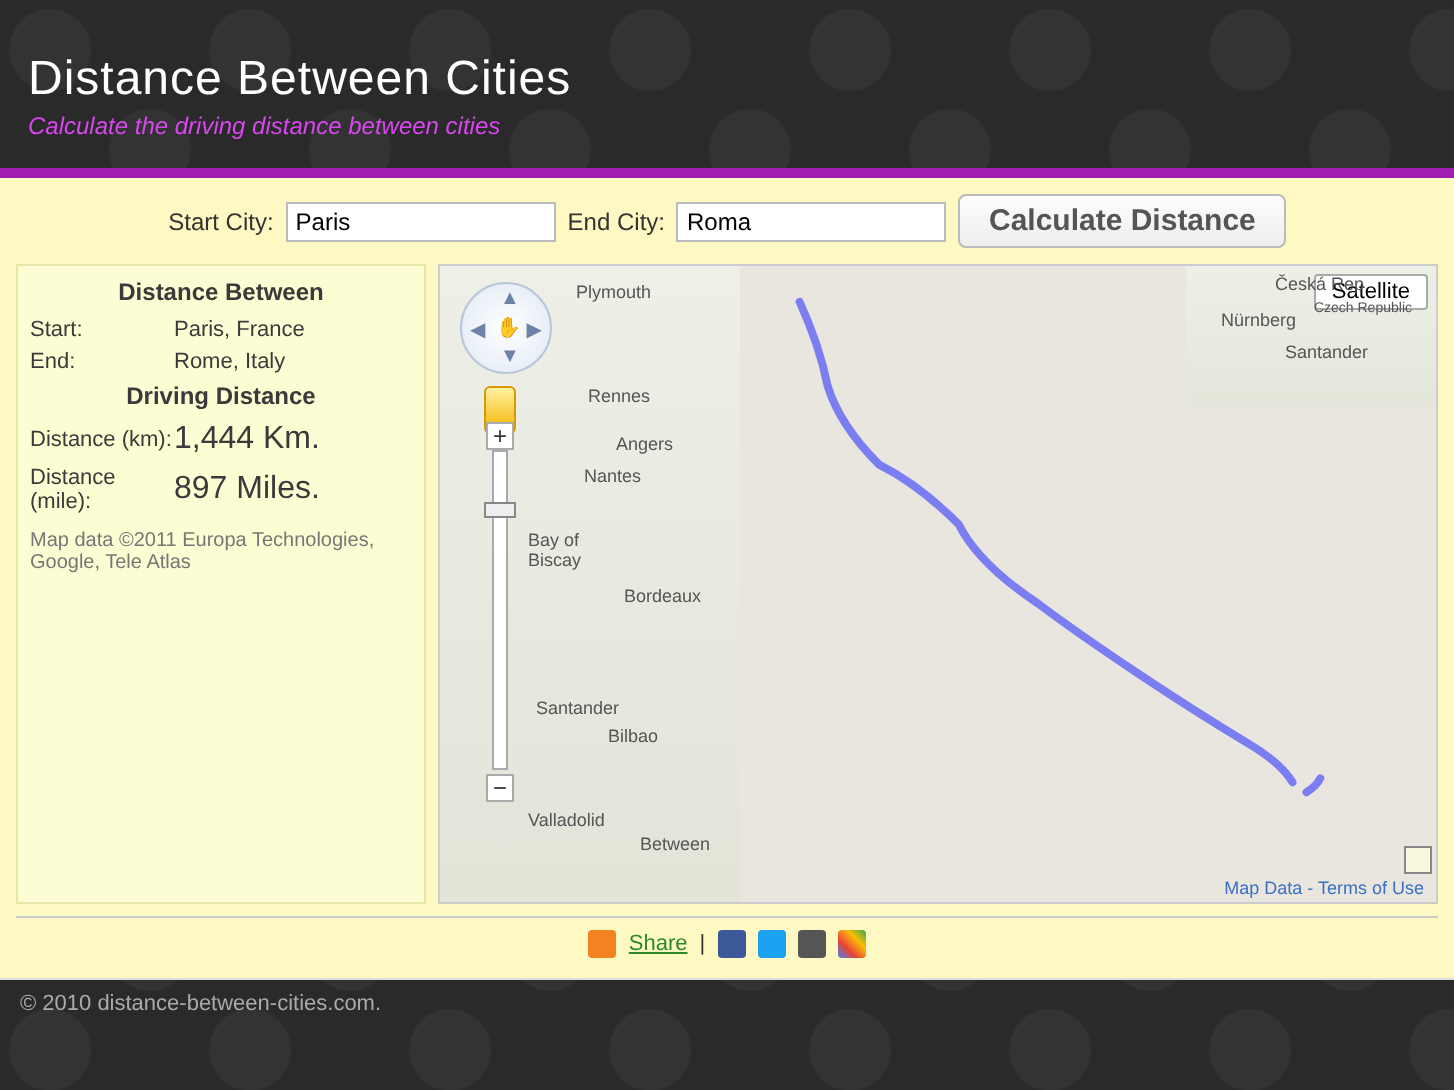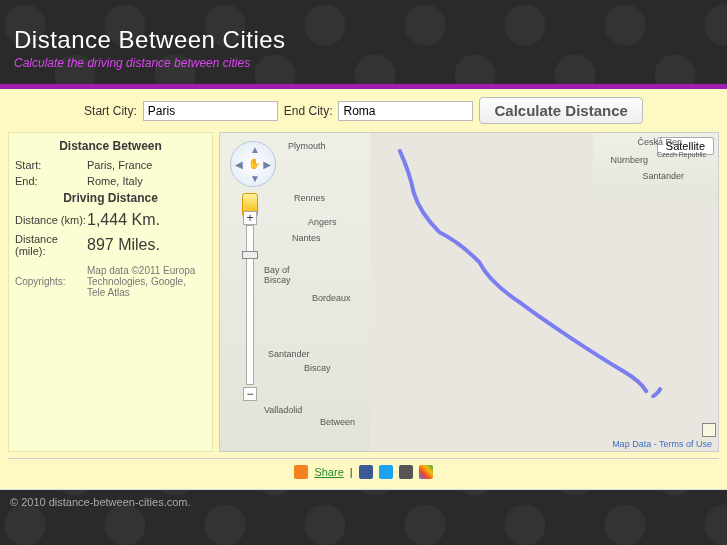--- a/index.html
+++ b/index.html
@@ -182,21 +182,20 @@
       <h3>Driving Distance</h3>
       <div class="info-row">
         <span class="lab">Distance (km):</span>
         <span class="val big">1,444 Km.</span>
       </div>
       <div class="info-row">
         <span class="lab">Distance (mile):</span>
         <span class="val big">897 Miles.</span>
       </div>
       <div class="info-row" style="margin-top:6px">
-        <span class="lab copy">Copyrights:</span>
         <span class="val copy">Map data ©2011 Europa Technologies, Google, Tele Atlas</span>
       </div>
     </div>
 
     <div class="map-wrap">
       <div class="map-left-strip"></div>
       <div class="map-right-strip"></div>
 
       <button class="sat-btn">Satellite</button>
 
@@ -213,21 +212,21 @@
       <div class="zoom-handle"></div>
       <div class="zoom-minus">−</div>
 
       <span class="city-label" style="left:68px;top:8px">Plymouth</span>
       <span class="city-label" style="left:74px;top:60px">Rennes</span>
       <span class="city-label" style="left:88px;top:84px">Angers</span>
       <span class="city-label" style="left:72px;top:100px">Nantes</span>
       <span class="city-label" style="left:44px;top:132px;width:40px">Bay of Biscay</span>
       <span class="city-label" style="left:92px;top:160px">Bordeaux</span>
       <span class="city-label" style="left:48px;top:216px">Santander</span>
-      <span class="city-label" style="left:84px;top:230px">Biscay</span>
+      <span class="city-label" style="left:84px;top:230px">Bilbao</span>
       <span class="city-label" style="left:44px;top:272px">Valladolid</span>
       <span class="city-label" style="left:100px;top:284px">Between</span>
       <span class="city-label" style="right:36px;top:4px">Česká Rep</span>
       <span class="city-label" style="right:70px;top:22px">Nürnberg</span>
       <span class="city-label" style="right:12px;top:18px;font-size:7px">Czech Republic</span>
       <span class="city-label" style="right:34px;top:38px">Santander</span>
 
       <div class="route">
         <svg viewBox="0 0 320 270" preserveAspectRatio="none">
           <path d="M30 8 Q40 30 44 50 Q50 70 70 90 Q90 100 110 120 Q120 140 150 160 Q170 175 200 195 Q230 215 255 230 Q272 240 278 250 M285 255 Q290 252 292 248" fill="none" stroke="#7b7ef0" stroke-width="4" stroke-linecap="round"></path>

